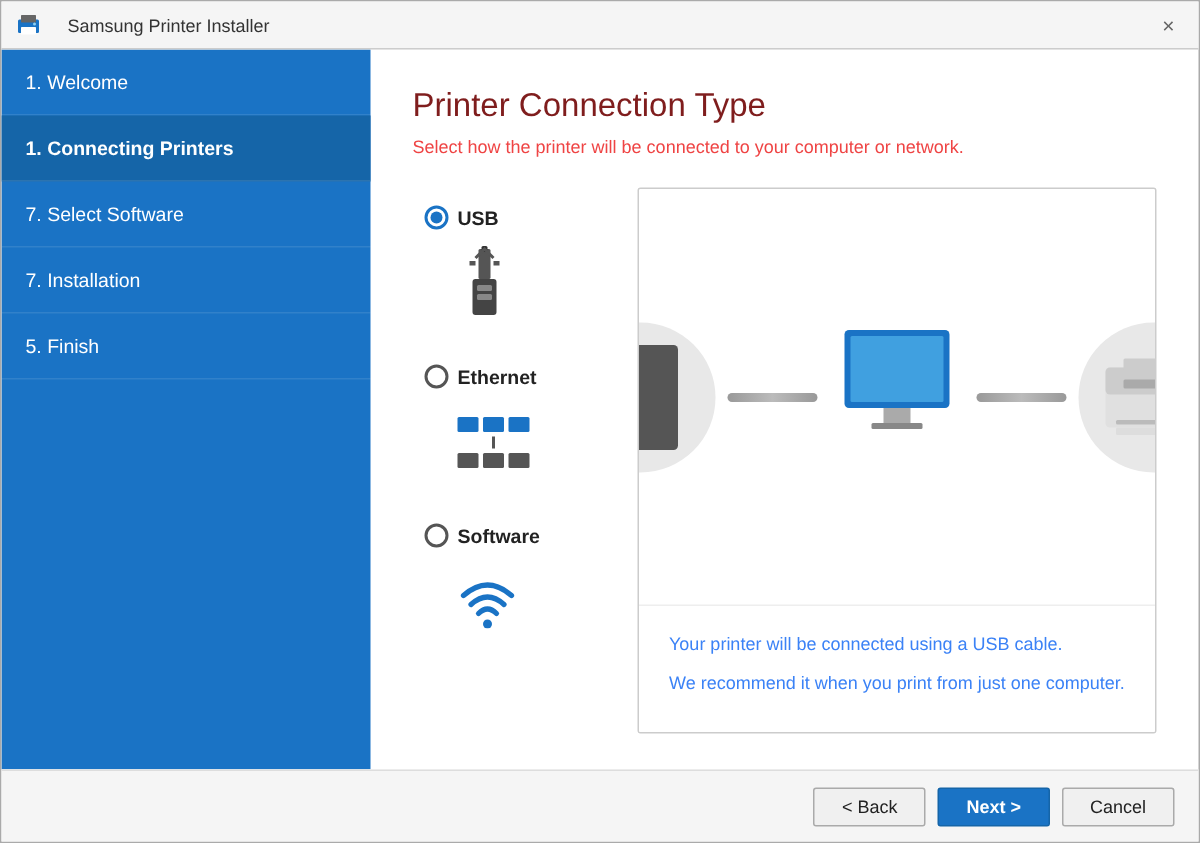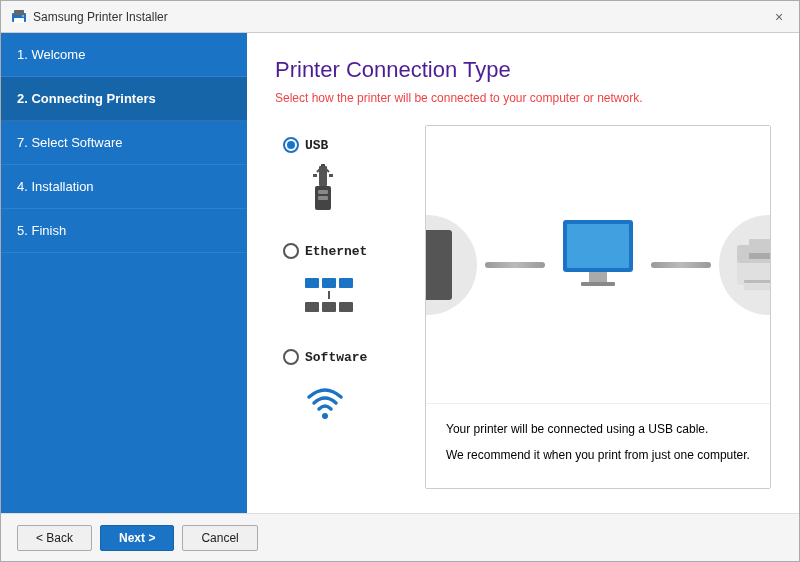--- a/index.html
+++ b/index.html
@@ -29,21 +29,21 @@
       height: 32px;
       display: flex;
       align-items: center;
       padding: 0 8px;
       justify-content: space-between;
       flex-shrink: 0;
     }
     .titlebar-left {
       display: flex;
       align-items: center;
-      gap: 4px;
+      gap: 16px;
     }
     .titlebar-title {
       font-size: 12px;
       color: #333;
     }
     .titlebar-close {
       width: 24px;
       height: 24px;
       background: none;
       border: none;
@@ -81,21 +81,21 @@
     .content-area {
       flex: 1;
       padding: 24px 28px;
       display: flex;
       flex-direction: column;
       overflow-y: auto;
     }
     .page-title {
       font-size: 22px;
       font-weight: 300;
-      color: #4c1d95;
+      color: #7f1d1d;
       margin-bottom: 8px;
     }
     .page-subtitle {
       font-size: 12px;
       color: #ef4444;
       margin-bottom: 20px;
     }
     .connection-layout {
       display: flex;
       gap: 0;
@@ -113,21 +113,20 @@
       cursor: pointer;
       display: flex;
       flex-direction: column;
       align-items: flex-start;
       gap: 6px;
     }
     .option-label-row {
       display: flex;
       align-items: center;
       gap: 6px;
-      font-family: Liberation Mono, monospace;
     }
     .radio-btn {
       width: 16px;
       height: 16px;
       border-radius: 50%;
       border: 2px solid #555;
       display: flex;
       align-items: center;
       justify-content: center;
       flex-shrink: 0;
@@ -187,21 +186,21 @@
       background: #fff;
       border-bottom: 1px solid #eee;
       position: relative;
     }
     .preview-description {
       padding: 16px 20px;
       background: #fff;
     }
     .preview-description p {
       font-size: 12px;
-      color: #000000;
+      color: #3b82f6;
       margin-bottom: 8px;
       line-height: 1.5;
     }
     
     .usb-illustration {
       display: flex;
       align-items: center;
       gap: 8px;
       position: relative;
     }
@@ -232,20 +231,21 @@
       background: linear-gradient(to right, #999, #bbb, #999);
       border-radius: 3px;
       flex-shrink: 0;
     }
     .footer {
       height: 48px;
       border-top: 1px solid #ddd;
       background: #f5f5f5;
       display: flex;
       align-items: center;
+      justify-content: flex-end;
       padding: 0 16px;
       gap: 8px;
       flex-shrink: 0;
     }
     .btn {
       padding: 5px 18px;
       font-size: 12px;
       border: 1px solid #aaa;
       background: #f0f0f0;
       cursor: pointer;
@@ -278,27 +278,27 @@
     <button class="titlebar-close">×</button>
   </div>
 
   <div class="main-content">
 
     <div class="sidebar">
       <div class="sidebar-item">
         <span>1. Welcome</span>
       </div>
       <div class="sidebar-item active">
-        <span>2. Connecting Printers</span>
+        <span>1. Connecting Printers</span>
       </div>
       <div class="sidebar-item">
         <span>7. Select Software</span>
       </div>
       <div class="sidebar-item">
-        <span>4. Installation</span>
+        <span>7. Installation</span>
       </div>
       <div class="sidebar-item">
         <span>5. Finish</span>
       </div>
     </div>
 
     <div class="content-area">
       <h1 class="page-title">Printer Connection Type</h1>
       <p class="page-subtitle">Select how the printer will be connected to your computer or network.</p>
 

